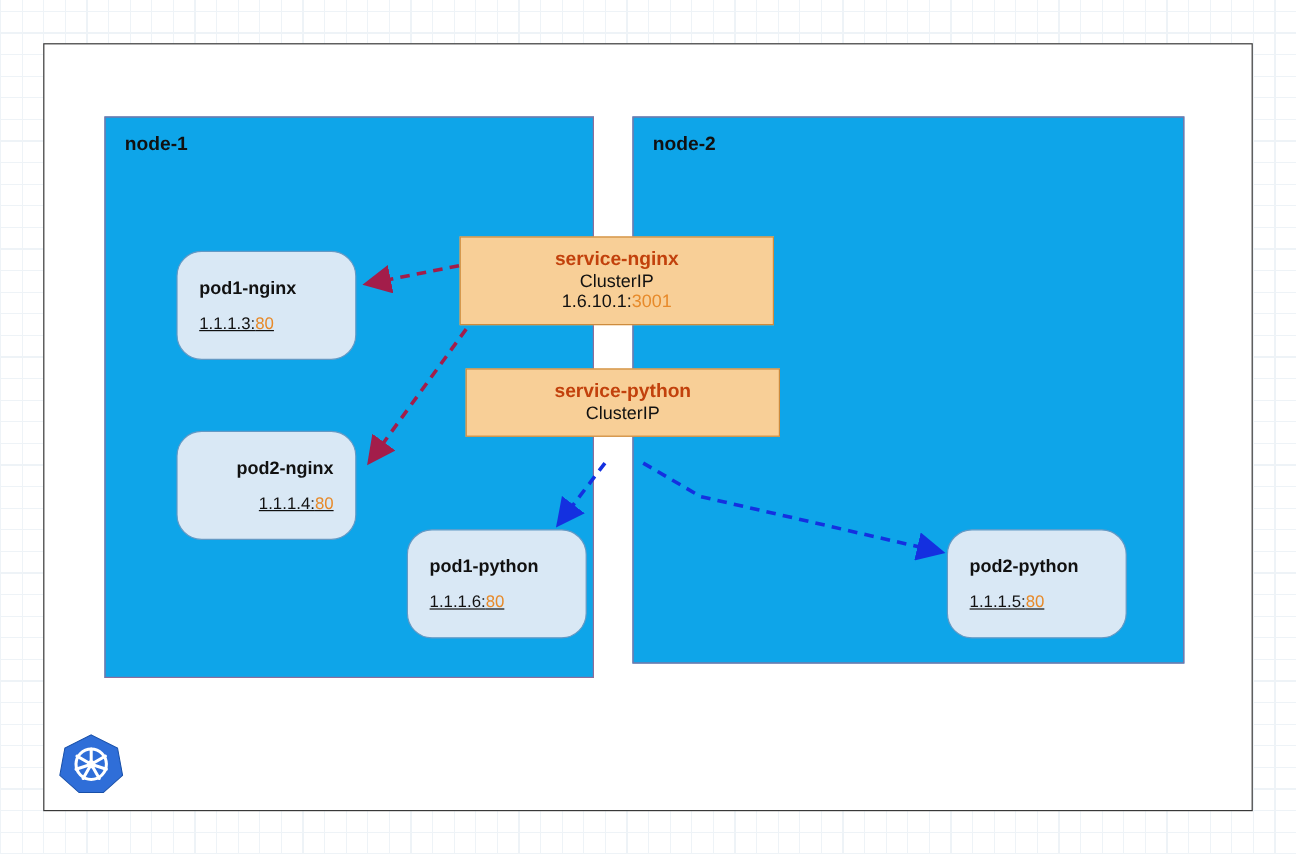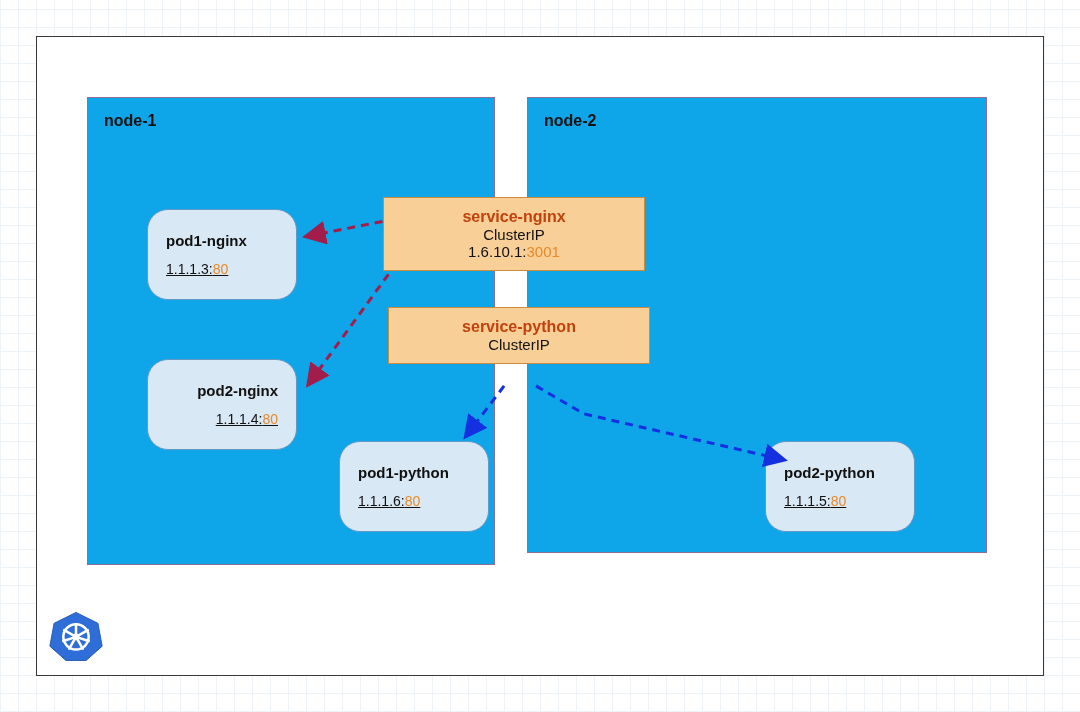--- a/index.html
+++ b/index.html
@@ -88,21 +88,21 @@
     </div>
   </div>
 
   <div class="pod-box" style="left:302px; top:404px;">
     <div class="pod-title">pod1-python</div>
     <div class="pod-sub">
       <span>1.1.1.6:</span><span class="port">80</span>
     </div>
   </div>
 
-  <div class="pod-box" style="left:728px; top:404px;">
+  <div class="pod-box" style="left:752px; top:404px;">
     <div class="pod-title">pod2-python</div>
     <div class="pod-sub">
       <span>1.1.1.5:</span><span class="port">80</span>
     </div>
   </div>
 
   <div class="service-box" style="left:346px; top:160px;">
     <div class="svc-title">service-nginx</div>
     <div class="svc-sub">ClusterIP</div>
     <div class="svc-sub">

